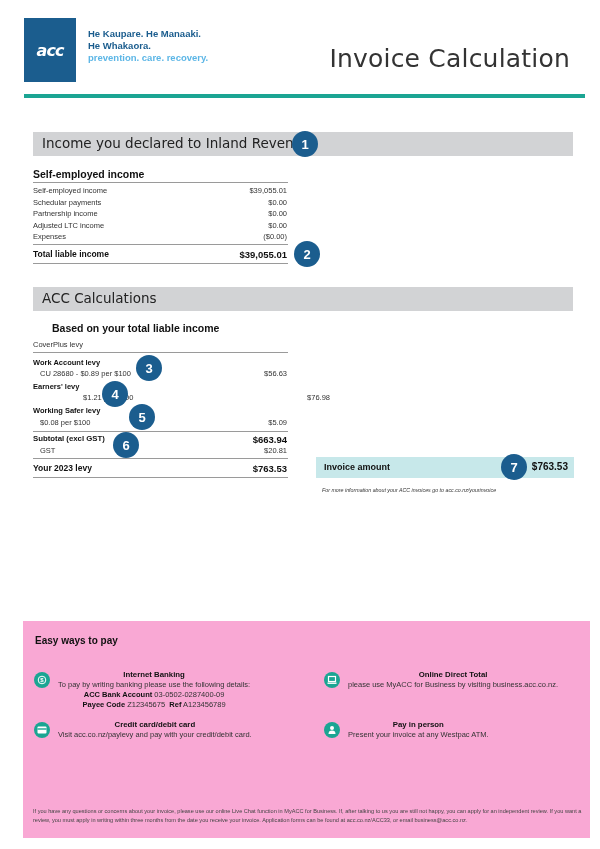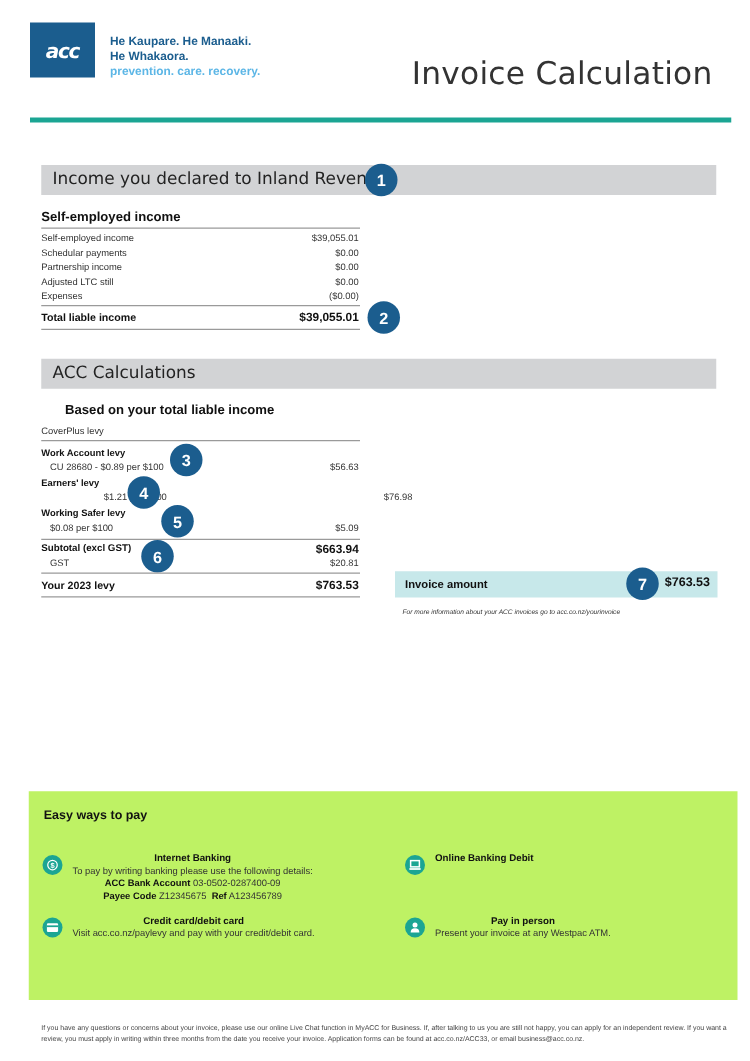--- a/index.html
+++ b/index.html
@@ -1,19 +1,19 @@
 <!DOCTYPE html>
 <html><head>
 <meta charset="utf-8">
 <style>
   * { box-sizing: border-box; margin: 0; padding: 0; }
   html, body { width: 600px; height: 849px; background: #ffffff; overflow: hidden; }
   body { position: relative; font-family: "Liberation Sans", sans-serif; color: #222; }
 
-  .logo { position: absolute; left: 24px; top: 18px; width: 52px; height: 44px; background: #1b5d8e; display: flex; align-items: center; justify-content: center; }
+  .logo { position: absolute; left: 24px; top: 18px; width: 52px; height: 64px; background: #1b5d8e; display: flex; align-items: center; justify-content: center; }
   .logo-text { color: #fff; font-family: "DejaVu Sans", sans-serif; font-weight: bold; font-style: italic; font-size: 16px; letter-spacing: -1px; }
   .tagline { position: absolute; left: 88px; top: 28px; font-size: 9.5px; line-height: 12px; }
   .tagline .maori { color: #1b5d8e; font-weight: bold; display: block; }
   .tagline .eng { color: #5cb6e6; font-weight: bold; display: block; }
 
   .page-title { position: absolute; right: 30px; top: 44px; font-size: 25px; color: #333; font-family: "DejaVu Sans", sans-serif; font-weight: normal; letter-spacing: 0.2px; }
   .teal-rule { position: absolute; left: 24px; top: 94px; width: 561px; height: 4px; background: #1ba593; }
 
   .section-bar { position: absolute; left: 33px; width: 540px; height: 24px; background: #d2d3d5; }
   .section-bar .label { position: absolute; left: 9px; top: 3px; font-family: "DejaVu Sans", sans-serif; font-size: 13.5px; color: #222; }
@@ -30,21 +30,21 @@
   .row.total .val { font-size: 9.5px; }
 
   .levy-title { font-weight: bold; color: #111; font-size: 7.5px; }
   .levy-sub { padding-left: 7px; }
 
   .invoice-box { position: absolute; left: 316px; top: 457px; width: 258px; height: 21px; background: #c7e8ea; }
   .invoice-box .lbl { position: absolute; left: 8px; top: 5px; font-size: 9px; font-weight: bold; color: #111; }
   .invoice-box .val { position: absolute; right: 6px; top: 4px; font-size: 10px; font-weight: bold; color: #111; }
   .invoice-note { position: absolute; left: 322px; top: 487px; font-size: 5.3px; font-style: italic; color: #333; }
 
-  .pay-panel { position: absolute; left: 23px; top: 621px; width: 567px; height: 167px; background: #bef264; margin-top: 12px; }
+  .pay-panel { position: absolute; left: 23px; top: 621px; width: 567px; height: 217px; background: #f9a8d4; }
   .pay-heading { position: absolute; left: 12px; top: 14px; font-size: 10px; font-weight: bold; color: #111; }
   .pay-item { position: absolute; }
   .pay-icon { position: absolute; left: 0; top: 2px; width: 16px; height: 16px; border-radius: 50%; background: #1ba593; display: flex; align-items: center; justify-content: center; }
   .pay-text { position: absolute; left: 24px; top: 0; font-size: 7.5px; line-height: 10px; color: #333; white-space: nowrap; text-align: center; }
   .pay-text .t { font-weight: bold; color: #111; font-size: 7.8px; }
   .pay-text b { color: #111; }
 
   .footer-note { position: absolute; left: 10px; top: 186px; width: 550px; font-size: 5.6px; line-height: 8.6px; color: #444; }
 </style>
 </head>
@@ -75,21 +75,21 @@
 </div>
 <div class="row" style="top:198px;">
   <span class="lbl">Schedular payments</span>
   <span class="val">$0.00</span>
 </div>
 <div class="row" style="top:209px;">
   <span class="lbl">Partnership income</span>
   <span class="val">$0.00</span>
 </div>
 <div class="row" style="top:221px;">
-  <span class="lbl">Adjusted LTC still</span>
+  <span class="lbl">Adjusted LTC income</span>
   <span class="val">$0.00</span>
 </div>
 <div class="row" style="top:232px;">
   <span class="lbl">Expenses</span>
   <span class="val">($0.00)</span>
 </div>
 <div class="rule" style="top:244px;"></div>
 <div class="row total" style="top:249px;">
   <span class="lbl">Total liable income</span>
   <span class="val">$39,055.01</span>
@@ -192,21 +192,22 @@
   </div>
 
   <div class="pay-item" style="left:301px; top:49px;">
     <span class="pay-icon">
       <svg width="10" height="10" viewBox="0 0 10 10">
           <rect x="1.5" y="1.5" width="7" height="5" fill="none" stroke="#fff" stroke-width="1.2"></rect>
           <rect x="0.5" y="7.5" width="9" height="1.4" fill="#fff"></rect>
         </svg>
     </span>
     <div class="pay-text">
-      <div class="t">Online Banking Debit</div>
+      <div class="t">Online Direct Total</div>
+      <div>please use MyACC for Business by visiting business.acc.co.nz.</div>
     </div>
   </div>
 
   <div class="pay-item" style="left:301px; top:99px;">
     <span class="pay-icon">
       <svg width="10" height="10" viewBox="0 0 10 10">
           <circle cx="5" cy="3" r="2" fill="#fff"></circle>
           <path d="M1.5 9 Q1.5 5.6 5 5.6 Q8.5 5.6 8.5 9 Z" fill="#fff"></path>
         </svg>
     </span>

